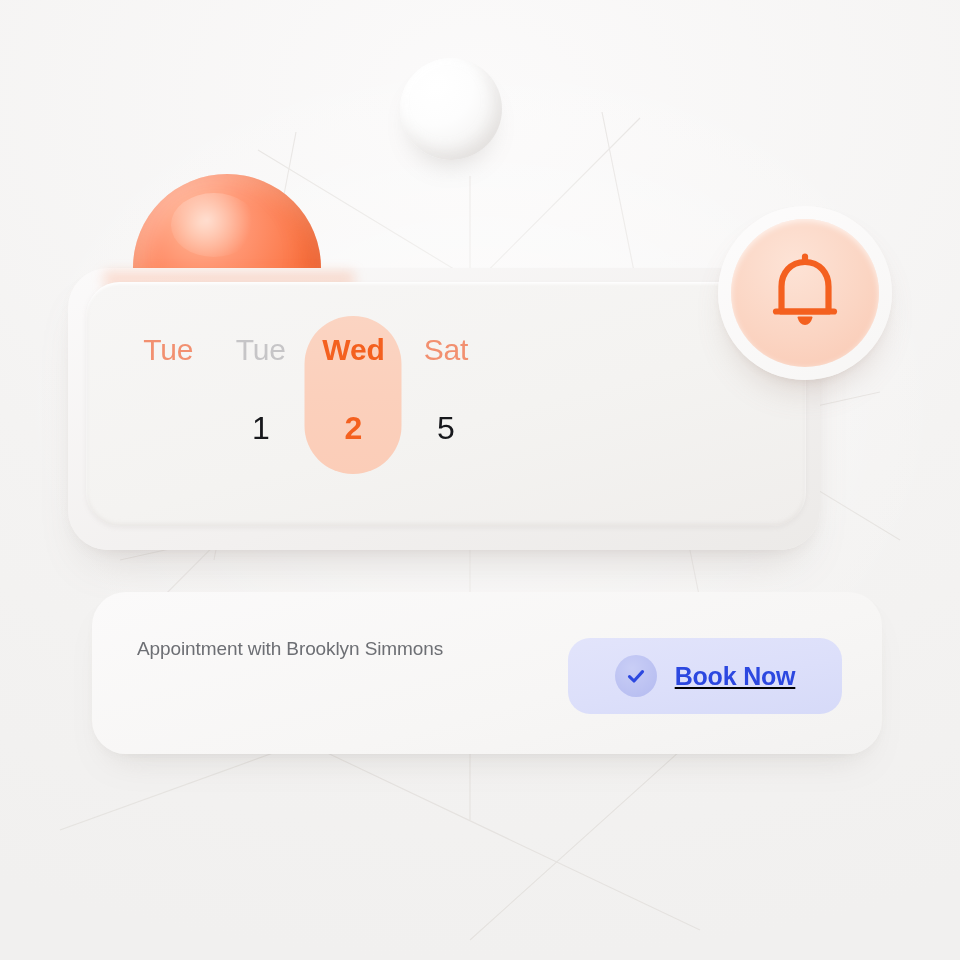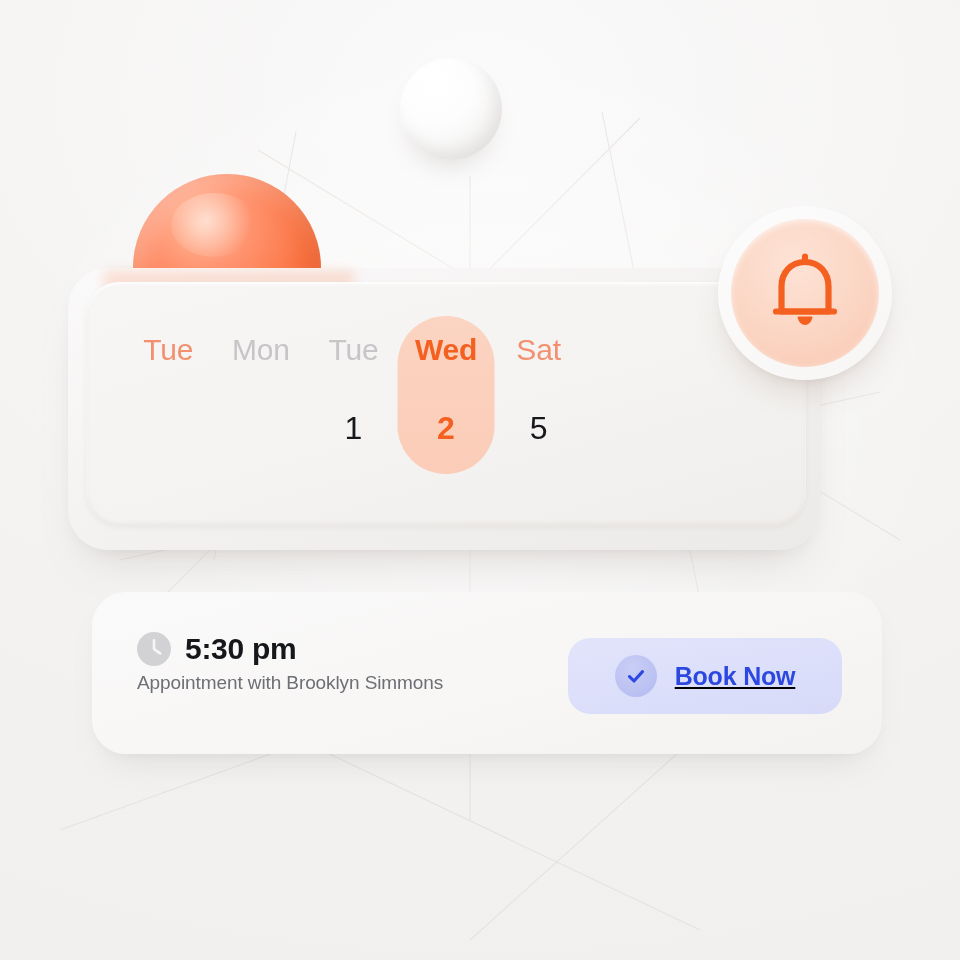--- a/index.html
+++ b/index.html
@@ -288,24 +288,20 @@
   <div class="orange-bounce"></div>
 
   <div class="calendar-panel">
     <div class="week-grid">
 
       <div class="day-col weekend">
         <div class="day-name">Tue</div>
         <div class="day-num"></div>
       </div>
 
-      <div class="day-col">
-        <div class="day-name">Mon</div>
-        <div class="day-num"></div>
-      </div>
 
       <div class="day-col">
         <div class="day-name">Tue</div>
         <div class="day-num">1</div>
       </div>
 
       <div class="day-col selected">
         <div class="sel-pill"></div>
         <div class="day-name">Wed</div>
         <div class="day-num">2</div>
@@ -330,29 +326,20 @@
           <path d="M38 3.5 L 38 9"></path>
           <path d="M31.5 64.5 C 33 69.5 36 71 38 71 C 40 71 43 69.5 44.5 64.5 Z" fill="#f4601f" stroke="#f4601f" stroke-width="2"></path>
         </svg>
       </span>
     </div>
   </div>
 
   <div class="appt-card">
 
     <div class="appt-left">
-      <div class="time-row">
-        <span>
-          <svg class="clock-icon" width="34" height="34" viewBox="0 0 34 34" xmlns="http://www.w3.org/2000/svg">
-            <circle cx="17" cy="17" r="17" fill="#d2d2d4"></circle>
-            <path d="M17 8.2 L 17 17 L 23.2 21.4" stroke="#f7f6f5" stroke-width="2.6" stroke-linecap="round" stroke-linejoin="round" fill="none"></path>
-          </svg>
-        </span>
-        <span class="appt-time">5:30 pm</span>
-      </div>
       <div class="appt-sub">Appointment with Brooklyn Simmons</div>
     </div>
 
     <button class="book-btn">
       <span class="check-circle">
         <svg width="22" height="22" viewBox="0 0 22 22" xmlns="http://www.w3.org/2000/svg">
           <path d="M4.5 11.6 L 9 16 L 17.5 6.6" stroke="#2c48e0" stroke-width="3.1" stroke-linecap="round" stroke-linejoin="round" fill="none"></path>
         </svg>
       </span>
       <span class="book-label">Book Now</span>

